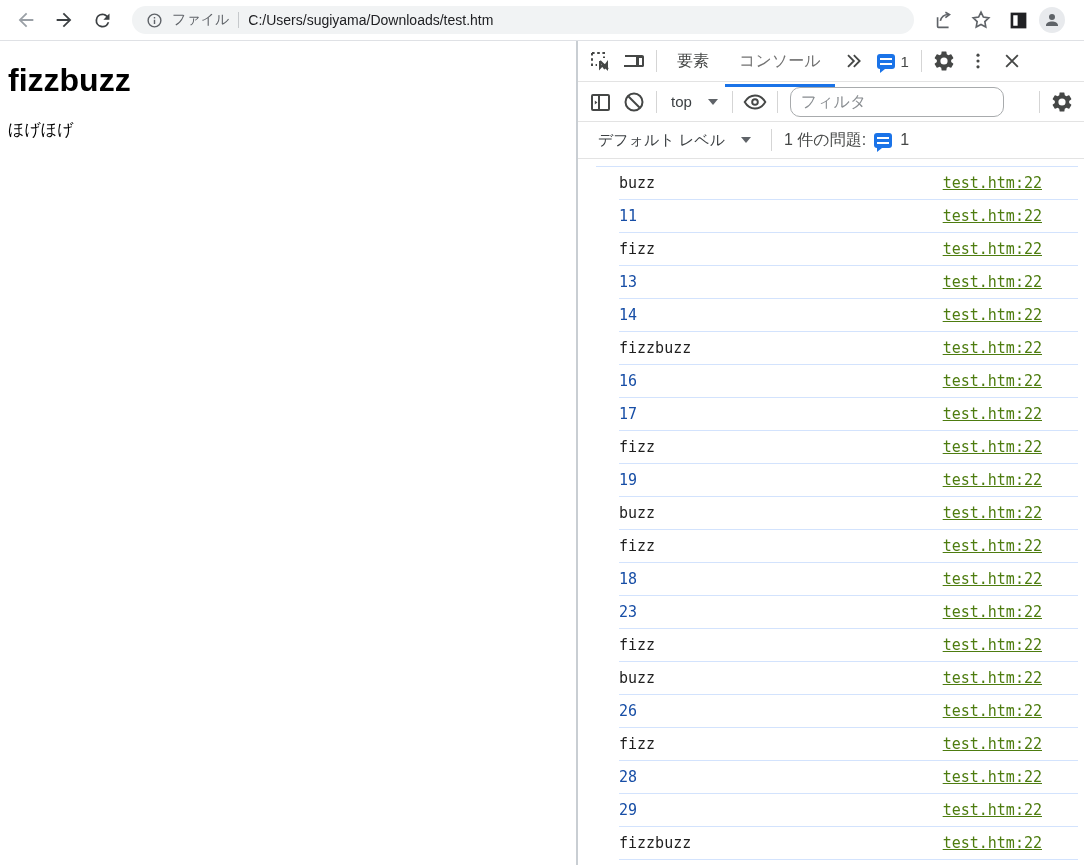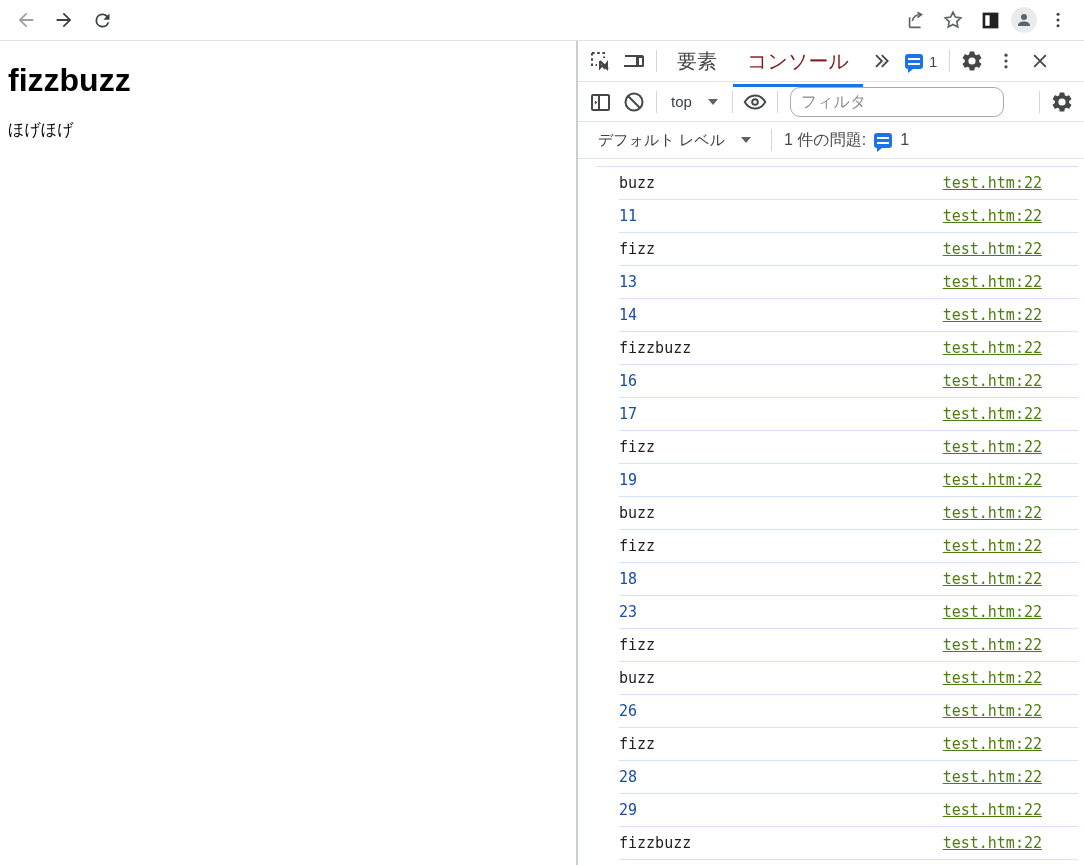--- a/index.html
+++ b/index.html
@@ -35,23 +35,23 @@
   .page-pane p{ font-size:16px; color:#000; }
 
   
   .devtools{ flex:1; border-left:2px solid #c9ced3; display:flex; flex-direction:column; background:#fff; min-width:0; }
   .dt-icon{ color:#454746; display:flex; align-items:center; justify-content:center;
     width:32px; height:32px; flex:0 0 auto; }
   .dt-vsep{ width:1px; height:22px; background:#d5d5d5; margin:0 4px; flex:0 0 auto; }
 
   .dt-tabbar{ height:41px; display:flex; align-items:center; padding:0 6px;
     border-bottom:1px solid #e3e3e3; gap:2px; }
-  .dt-tab{ height:52px; display:flex; align-items:center; padding:0 14px; font-size:20px;
+  .dt-tab{ height:52px; display:flex; align-items:center; padding:0 14px; font-size:16px;
     color:#454746; border-bottom:3px solid transparent; padding-top:3px; }
-  .dt-tab.active{ color:#7f1d1d; border-bottom-color:#1a73e8; }
+  .dt-tab.active{ color:#737373; border-bottom-color:#1a73e8; }
   .issues-pill{ display:flex; align-items:center; gap:6px; font-size:15px; color:#454746; padding:0 6px; }
 
   .dt-toolbar{ height:40px; display:flex; align-items:center; padding:0 6px;
     border-bottom:1px solid #e3e3e3; gap:2px; }
   .ctx-select{ display:flex; align-items:center; gap:16px; font-size:15px; color:#3c4043; padding:0 8px; }
   .caret{ width:0; height:0; border-left:5px solid transparent; border-right:5px solid transparent;
     border-top:6px solid #5f6368; display:inline-block; }
   .filter-input{
     width:214px; height:29px; border:1px solid #a8abad; border-radius:10px; font-size:16px;
     padding:14px 10px; color:#202124; outline:none; margin-left:6px;
@@ -98,20 +98,30 @@
       <svg width="22" height="22" viewBox="0 0 24 24">
           <path d="M4 13h12.2l-5.6 5.6L12 20l8-8-8-8-1.4 1.4L16.2 11H4v2z" fill="currentColor"></path>
         </svg>
     </div>
     <div class="tb-icon">
       <svg width="21" height="21" viewBox="0 0 24 24">
           <path d="M17.65 6.35A7.95 7.95 0 0 0 12 4a8 8 0 1 0 7.73 10h-2.08A6 6 0 1 1 12 6c1.66 0 3.14.69 4.22 1.78L13 11h7V4l-2.35 2.35z" fill="currentColor"></path>
         </svg>
     </div>
 
+    <div class="omnibox">
+      <span class="omni-scheme">
+        <svg width="17" height="17" viewBox="0 0 24 24">
+            <path d="M12 2a10 10 0 1 0 0 20 10 10 0 0 0 0-20zm0 18a8 8 0 1 1 0-16 8 8 0 0 1 0 16zm-1-11h2V7h-2v2zm0 8h2v-6h-2v6z" fill="currentColor"></path>
+          </svg>
+      </span>
+      <span class="omni-scheme">ファイル</span>
+      <span class="omni-sep"></span>
+      <span class="omni-url">C:/Users/sugiyama/Downloads/test.htm</span>
+    </div>
 
     <div class="tb-right">
       <div class="tb-icon">
         <svg width="22" height="22" viewBox="0 0 24 24" fill="none" stroke="#5f6368" stroke-width="1.8">
           <path d="M5 9v10a1 1 0 0 0 1 1h11"></path>
             <path d="M8 13c1-4 4-7 9-7"></path>
             <path d="M13.5 3.5 18 6l-4.5 3.5"></path>
         </svg>
       </div>
       <div class="tb-icon">

